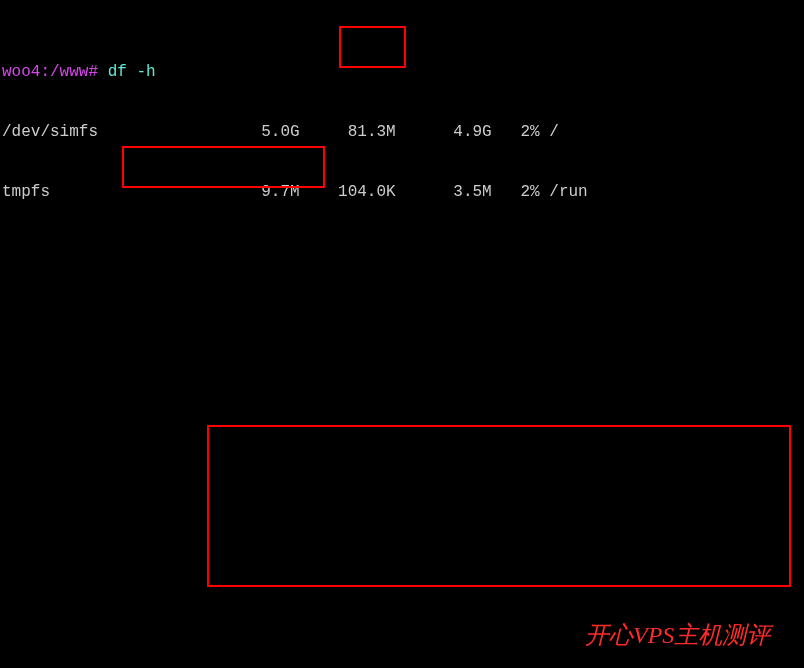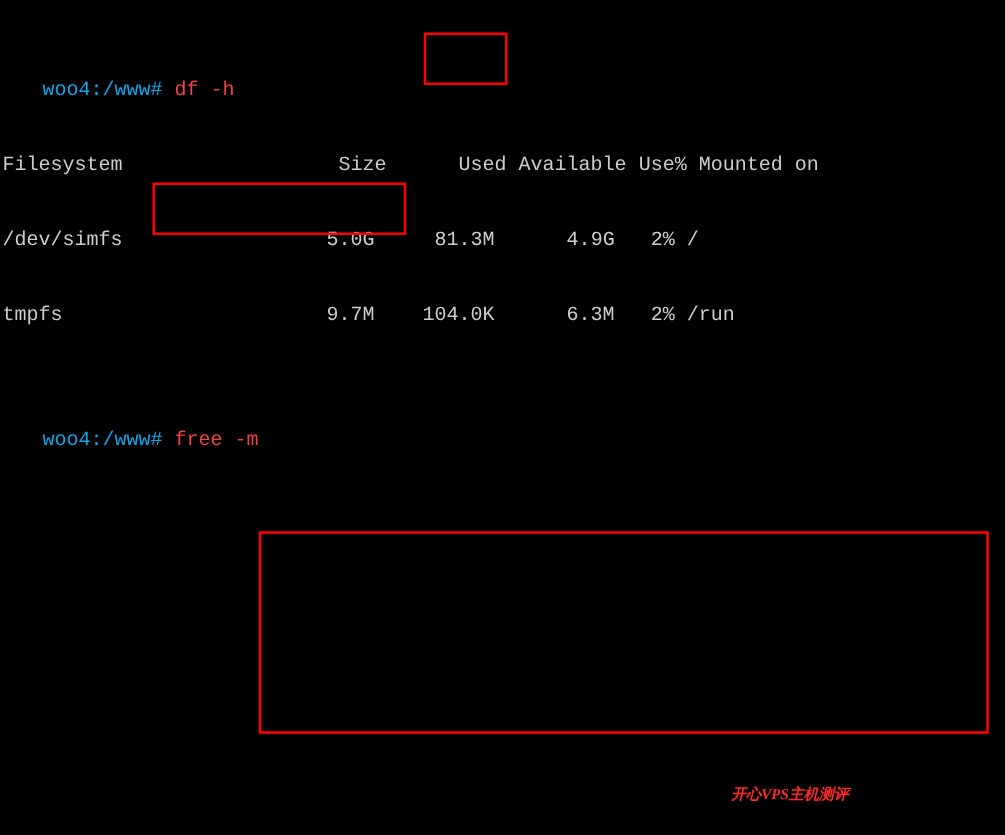--- a/index.html
+++ b/index.html
@@ -14,51 +14,49 @@
     font-family: "Courier New", monospace;
     font-size: 16px;
     line-height: 20px;
     color: #ccc;
     background: #000;
     white-space: pre;
     position: relative;
     padding: 2px 0 0 2px;
   }
   .row { display: block; height: 20px; }
-  .cyan { color: #0ea5e9; margin-left: 32px; }
-  .white { color: #ef4444; }
+  .cyan { color: #d946ef; }
+  .white { color: #5eead4; }
 
   
   .redbox {
     position: absolute;
     border: 2px solid #ff0000;
     pointer-events: none;
   }
 
   .watermark {
     position: absolute;
     color: #ff2a2a;
     font-family: "SimSun", "NSimSun", serif;
     font-style: italic;
-    font-weight: bold;
-    font-size: 12px;
+    font-weight: normal;
+    font-size: 24px;
   }
 </style>
 </head>
 <body>
 
 <div class="terminal" id="term">
   
   <span class="row"><span class="cyan">woo4:/www#</span><span class="white"> </span><span class="white">df -h</span></span>
-  <span class="row"><span>Filesystem</span>                  <span>Size</span>      <span>Used</span> <span>Available</span> <span>Use%</span> <span>Mounted on</span></span>
   <span class="row"><span>/dev/simfs</span>                 <span>5.0G</span>     <span>81.3M</span>      <span>4.9G</span>   <span>2%</span> <span>/</span></span>
-  <span class="row"><span>tmpfs</span>                      <span>9.7M</span>    <span>104.0K</span>      <span>6.3M</span>   <span>2%</span> <span>/run</span></span>
+  <span class="row"><span>tmpfs</span>                      <span>9.7M</span>    <span>104.0K</span>      <span>3.5M</span>   <span>2%</span> <span>/run</span></span>
 
   
-  <span class="row"><span class="cyan">woo4:/www#</span><span class="white"> </span><span class="white">free -m</span></span>
   
 
   
   
   
 
   
   
   
   

